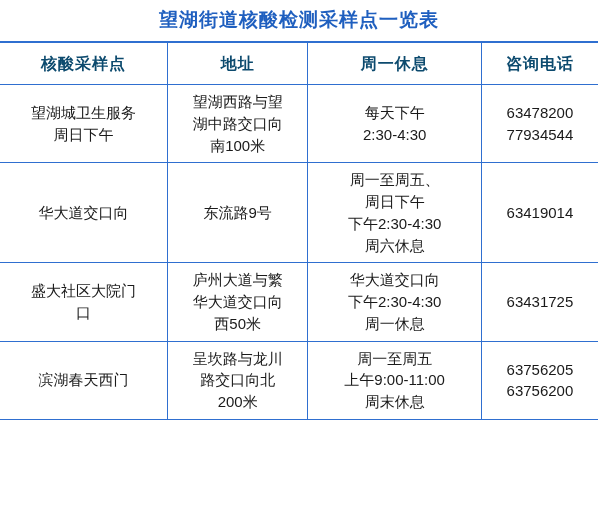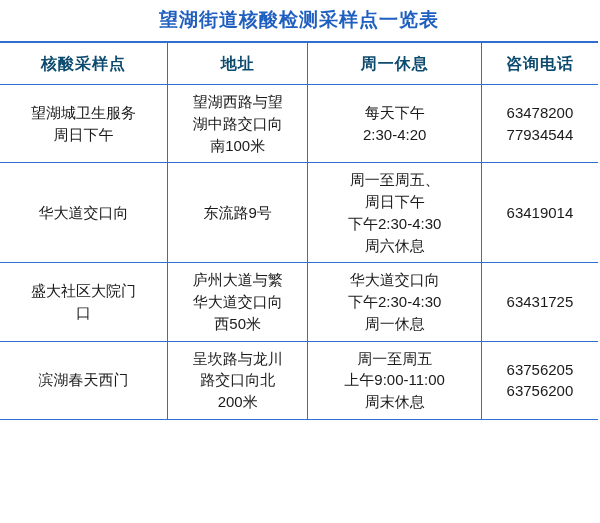--- a/index.html
+++ b/index.html
@@ -92,21 +92,21 @@
           <span>望湖城卫生服务</span>
           <span>周日下午</span>
         </td>
         <td class="cell multiline row-addr">
           <span>望湖西路与望</span>
           <span>湖中路交口向</span>
           <span>南100米</span>
         </td>
         <td class="cell multiline row-time">
           <span>每天下午</span>
-          <span>2:30-4:20</span>
+          <span>2:30-4:30</span>
         </td>
         <td class="cell edge-r multiline row-tel">
           <span>63478200</span>
           <span>77934544</span>
         </td>
       </tr>
 
       <tr>
         <td class="cell edge-l multiline row-site">
           <span>华大道交口向</span>

